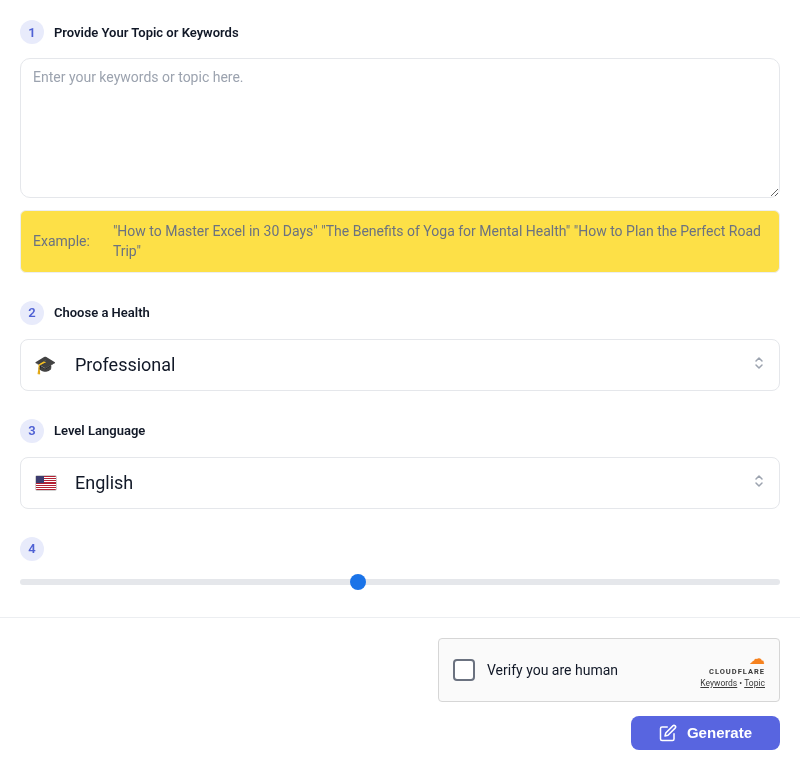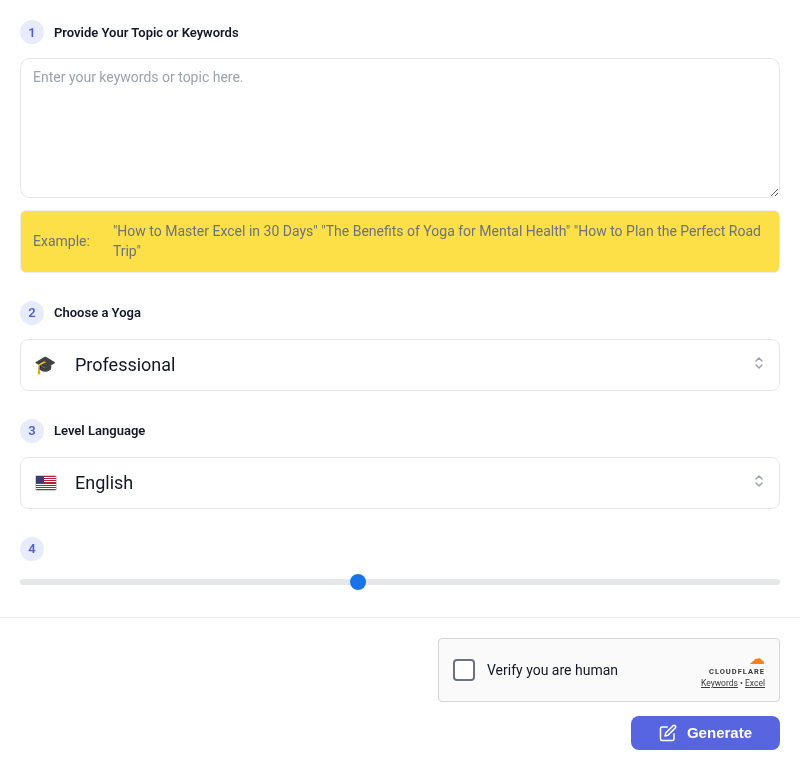--- a/index.html
+++ b/index.html
@@ -243,21 +243,21 @@
   <textarea class="textarea" placeholder="Enter your keywords or topic here." style=""></textarea>
   <div class="example-row">
     <div class="example-label">Example:</div>
     <div class="example-text">"How to Master Excel in 30 Days" "The Benefits of Yoga for Mental Health" "How to Plan the Perfect Road Trip"</div>
   </div>
 </div>
 
 <div class="section">
   <div class="section-header">
     <div class="step-badge">2</div>
-    <div class="section-title">Choose a Yoga</div>
+    <div class="section-title">Choose a Health</div>
   </div>
   <div class="select-box">
     <div class="select-icon">🎓</div>
     <div class="select-label">Professional</div>
     <div class="select-caret">
       <svg width="12" height="16" viewBox="0 0 12 16" fill="none">
         <path d="M3 6 L6 3 L9 6" stroke="currentColor" stroke-width="1.5" stroke-linecap="round" stroke-linejoin="round"></path>
         <path d="M3 10 L6 13 L9 10" stroke="currentColor" stroke-width="1.5" stroke-linecap="round" stroke-linejoin="round"></path>
       </svg>
     </div>
@@ -299,21 +299,21 @@
 <div class="footer-row">
   <div class="captcha">
     <div class="captcha-check"></div>
     <div class="captcha-text">Verify you are human</div>
     <div class="captcha-brand">
       <div class="cf-logo">
         <span class="cf-cloud">☁</span>
         <span class="cf-wordmark">CLOUDFLARE</span>
       </div>
       <div class="cf-links">
-        <a>Keywords</a><span> • </span><a>Excel</a>
+        <a>Keywords</a><span> • </span><a>Topic</a>
       </div>
     </div>
   </div>
 </div>
 
 <div class="btn-wrap">
   <button class="generate-btn">
     <span class="gen-icon">
       <svg width="18" height="18" viewBox="0 0 24 24" fill="none" stroke="white" stroke-width="2" stroke-linecap="round" stroke-linejoin="round">
         <path d="M11 4H4a2 2 0 0 0-2 2v14a2 2 0 0 0 2 2h14a2 2 0 0 0 2-2v-7"></path>

